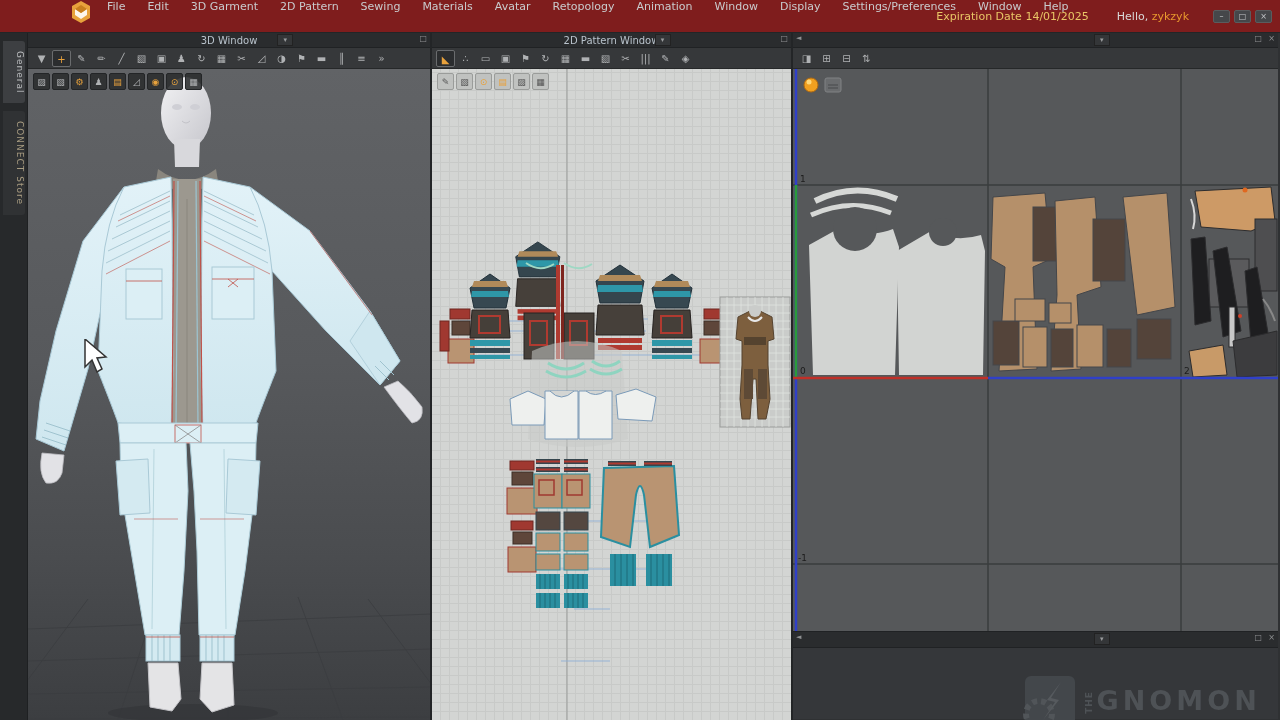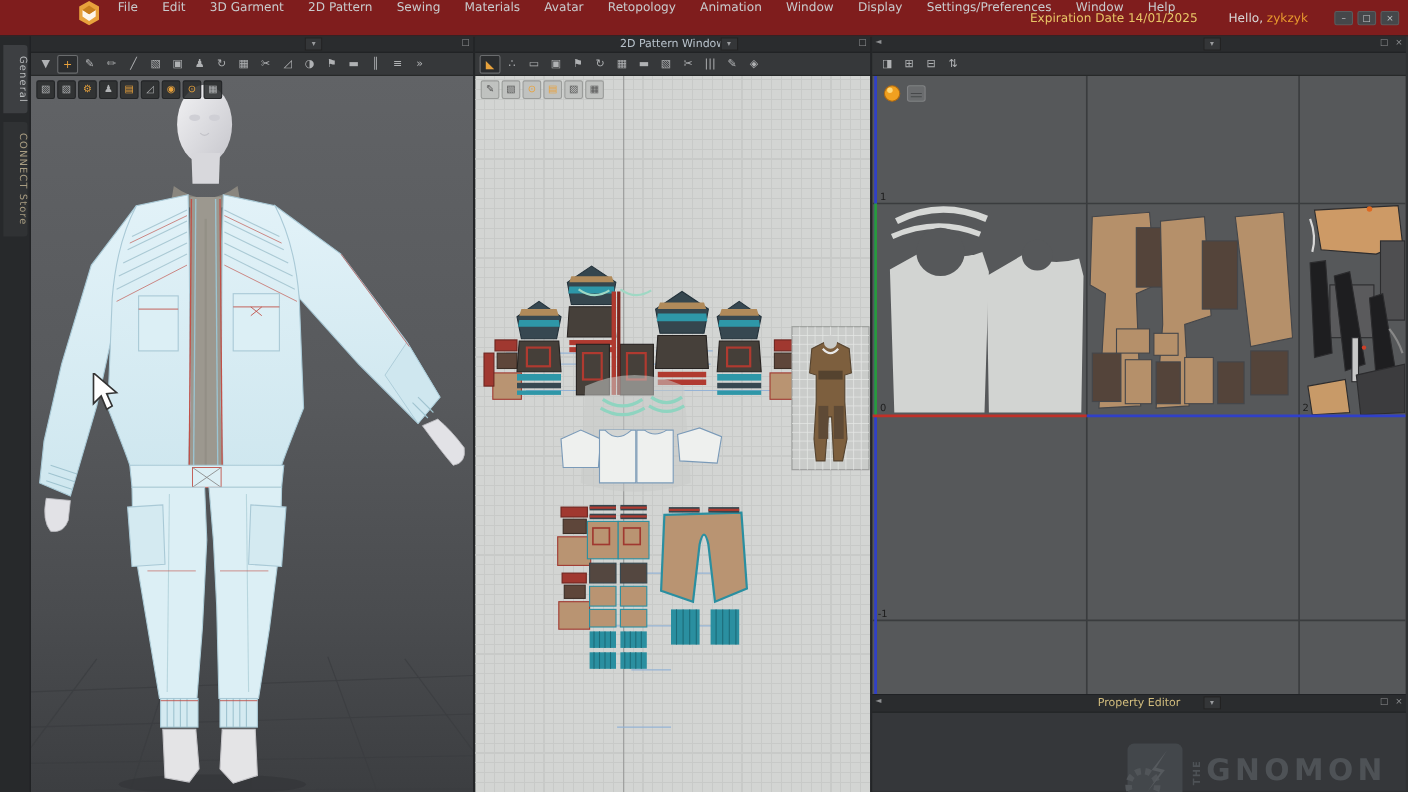--- a/index.html
+++ b/index.html
@@ -128,20 +128,21 @@
 
 <div class="main">
 
   <div class="sidetabs">
     <div class="vtab">General</div>
     <div class="vtab inactive">CONNECT Store</div>
   </div>
 
   <div class="panel panel-3d">
     <div class="phead">
+      <span class="title">3D Window</span>
       <span class="caret">▾</span>
       <span class="hicon xclose">□</span>
     </div>
     <div class="ptools">
         <span class="tbi">▼</span>
         <span class="tbi active" style="color: rgb(232, 162, 60);">+</span>
         <span class="tbi">✎</span>
         <span class="tbi">✏</span>
         <span class="tbi">╱</span>
         <span class="tbi">▧</span>
@@ -580,21 +581,20 @@
           <text x="7" y="113" font-size="9" fill="#1c1c1c">1</text>
           <text x="7" y="305" font-size="9" fill="#1c1c1c">0</text>
           <text x="391" y="305" font-size="9" fill="#1c1c1c">2</text>
           <text x="5" y="492" font-size="9" fill="#1c1c1c">-1</text>
         </svg>
       </div>
     </div>
 
     <div class="phead prophead">
       <span class="hicon dock">◄</span>
-      <span class="title gold">Property Editor</span>
       <span class="caret">▾</span>
       <span class="hicon float">□</span>
       <span class="hicon xclose">×</span>
     </div>
 
     <div class="logo-area">
       <div class="gnomon">
         <svg width="58" height="58" viewBox="0 0 58 58">
           <rect x="4" y="4" width="50" height="50" rx="6" fill="#43474b"></rect>
           <circle cx="18" cy="42" r="13" fill="none" stroke="#515559" stroke-width="6" stroke-dasharray="5 4"></circle>

